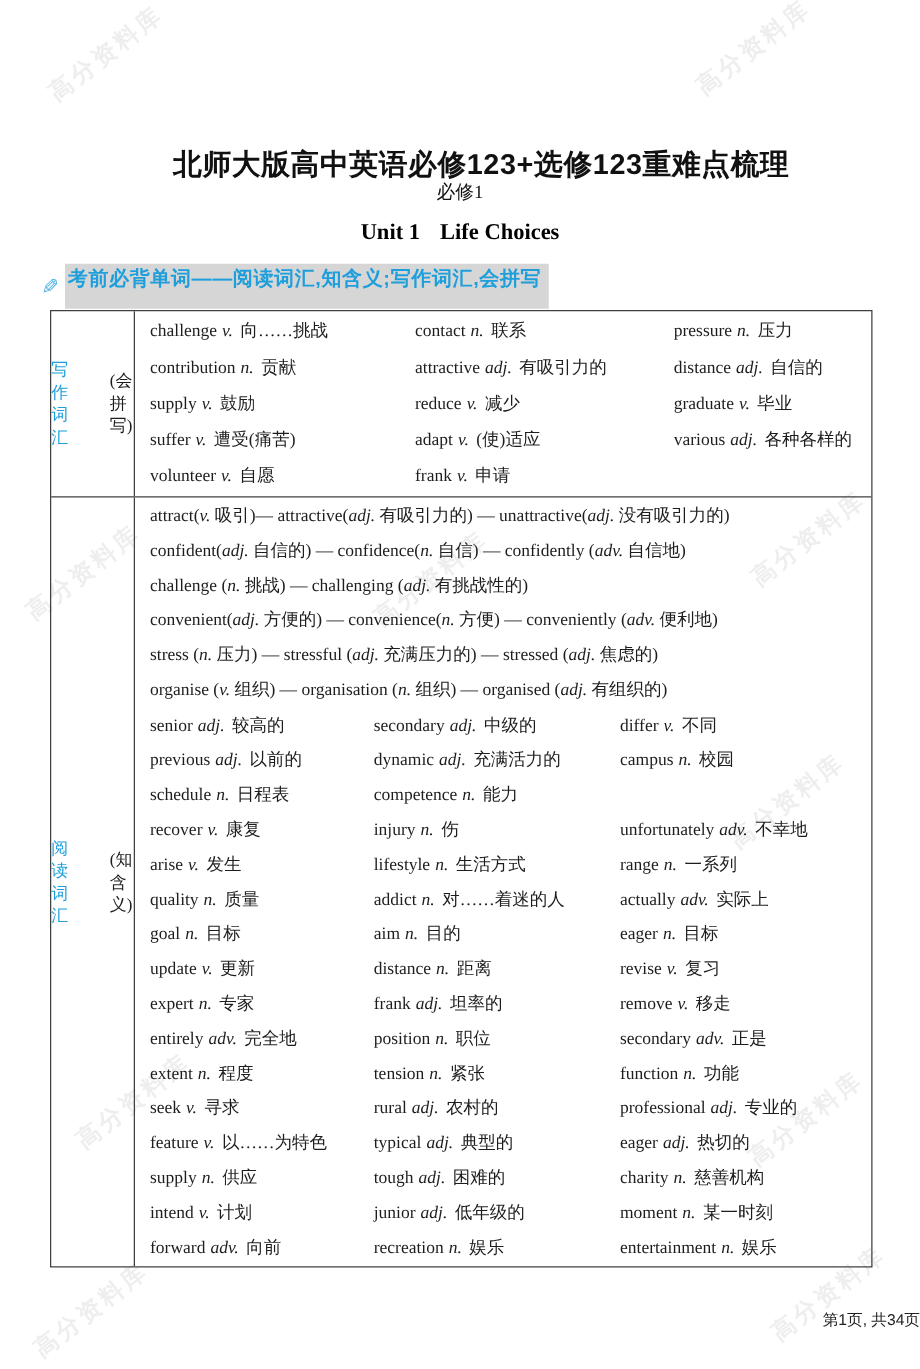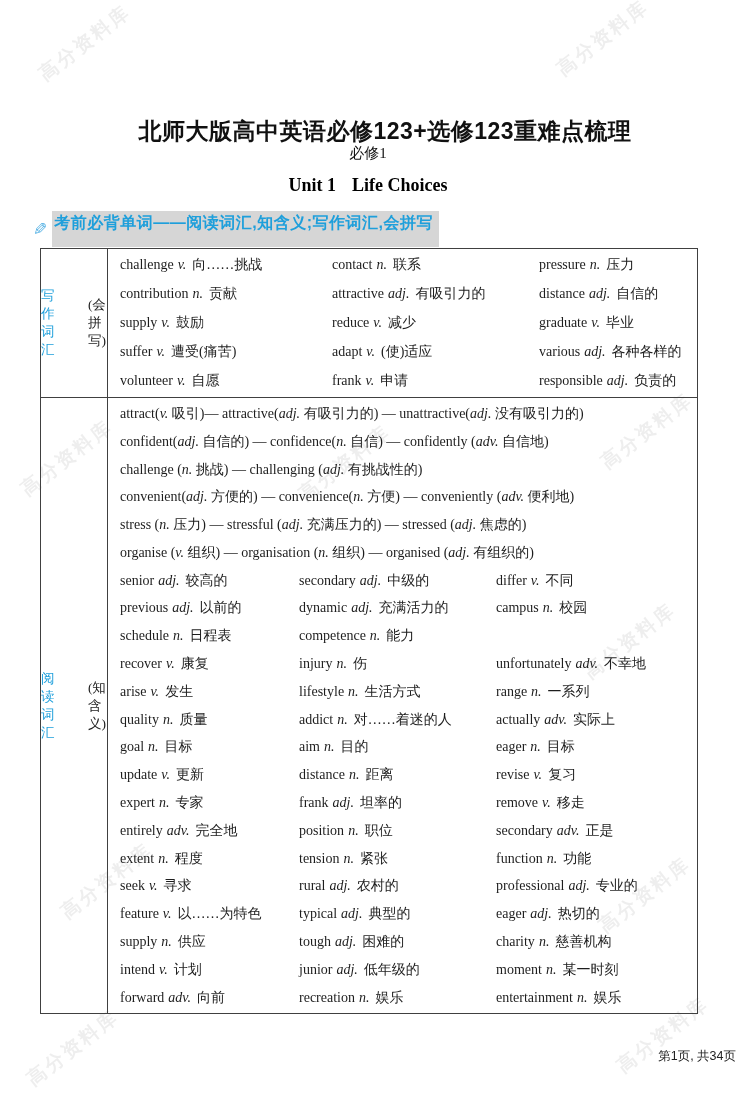--- a/index.html
+++ b/index.html
@@ -120,21 +120,20 @@
             <div class="entry"><span class="en">graduate</span><span class="pos">v.</span><span class="zh">毕业</span></div>
           </div>
           <div class="wrow">
             <div class="entry"><span class="en">suffer</span><span class="pos">v.</span><span class="zh">遭受(痛苦)</span></div>
             <div class="entry"><span class="en">adapt</span><span class="pos">v.</span><span class="zh">(使)适应</span></div>
             <div class="entry"><span class="en">various</span><span class="pos">adj.</span><span class="zh">各种各样的</span></div>
           </div>
           <div class="wrow">
             <div class="entry"><span class="en">volunteer</span><span class="pos">v.</span><span class="zh">自愿</span></div>
             <div class="entry"><span class="en">frank</span><span class="pos">v.</span><span class="zh">申请</span></div>
-            <div class="entry"><span class="en">responsible</span><span class="pos">adj.</span><span class="zh">负责的</span></div>
           </div>
         </div>
     </div>
     <div class="trow">
       <div class="label-cell">
         <span class="lab-blue">阅读词汇</span>
         <span class="lab-sub">(知含义)</span>
       </div>
       <div class="content-cell c2">
         <div>

